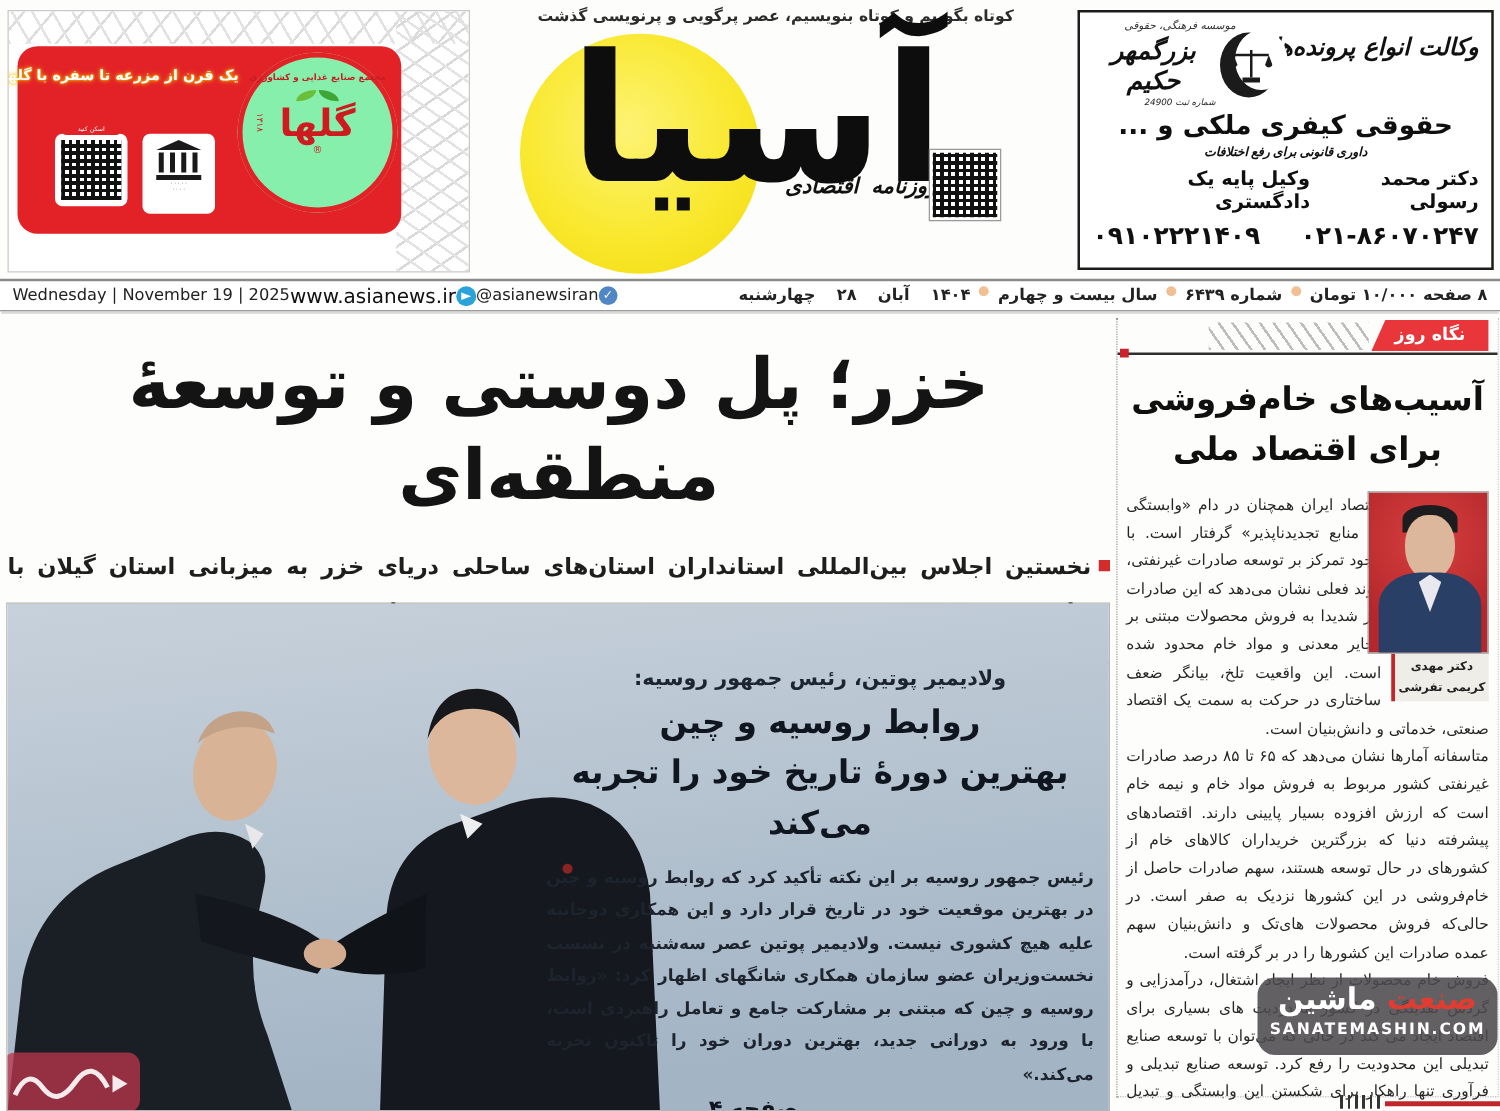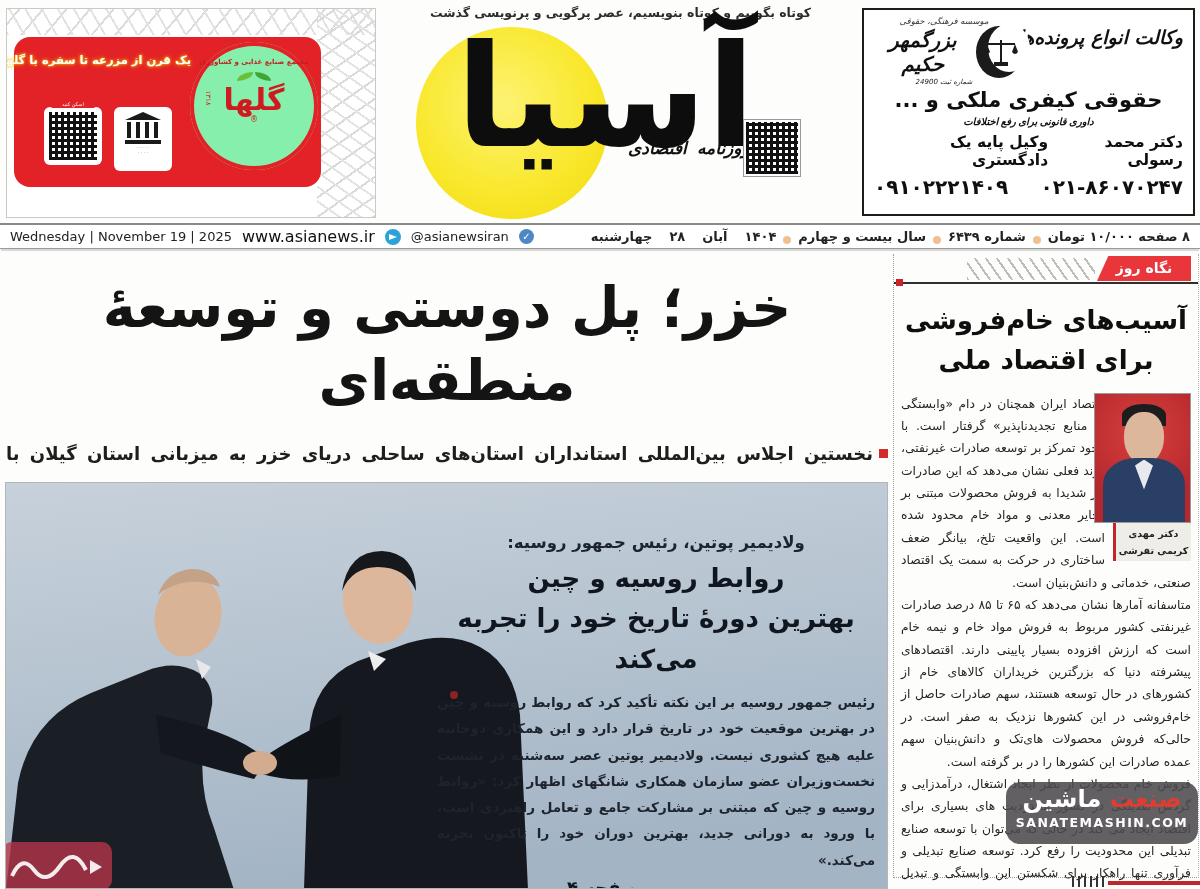--- a/index.html
+++ b/index.html
@@ -54,24 +54,24 @@
   .law-reg{font-size:7px;color:#222;}
   .law-fields{font-size:21px;font-weight:bold;text-align:center;color:#0f0f0f;margin-top:2px;}
   .law-arb{font-family:Liberation Serif, serif;font-style:italic;font-weight:bold;font-size:10px;text-align:center;color:#111;margin-top:4px;}
   .law-row4,.law-row5{display:flex;justify-content:space-between;margin-top:6px;}
   .law-row4 div{font-size:15.5px;font-weight:bold;color:#0f0f0f;}
   .law-row5 div{font-size:20px;font-weight:bold;color:#0f0f0f;letter-spacing:1px;}
 
   
   .dateline{position:absolute;left:0;top:223px;width:1200px;height:26px;border-top:2px solid #8a8a8a;border-bottom:1px solid #9a9a9a;
     box-shadow:0 3px 0 -1px #d8d8d8;background:#fff;display:flex;flex-direction:row-reverse;align-items:center;justify-content:space-between;padding:0 10px;}
-  .dl-fa{display:flex;flex-direction:row-reverse;align-items:flex-end;gap:7px;direction:rtl;font-size:13px;font-weight:bold;color:#222;}
+  .dl-fa{display:flex;flex-direction:row-reverse;align-items:flex-start;gap:7px;direction:rtl;font-size:13px;font-weight:bold;color:#222;}
   .dl-fa .gap{letter-spacing:0;margin-left:10px;}
   .dot{width:8px;height:8px;border-radius:50%;background:#f0c094;display:inline-block;}
-  .dl-en{display:flex;align-items:center;gap:10px;direction:ltr;font-size:13px;color:#222;}
+  .dl-en{display:flex;align-items:center;direction:ltr;font-size:13px;color:#222;}
   .dl-en .site{font-size:16px;color:#111;}
   .tg{width:16px;height:16px;border-radius:50%;background:#2ba3d8;position:relative;display:inline-block;}
   .tg::after{content:"";position:absolute;left:4px;top:5px;border-left:8px solid #fff;border-top:3px solid transparent;border-bottom:3px solid transparent;}
   .verif{width:15px;height:15px;border-radius:50%;background:#4f86c6;color:#fff;font-size:10px;line-height:15px;text-align:center;display:inline-block;}
 
   
   .lead{position:absolute;left:6px;top:254px;width:882px;direction:rtl;}
   .lead-h{font-size:56px;font-weight:bold;color:#141414;text-align:center;line-height:1.3;margin-top:18px;letter-spacing:-1px;}
   .lede{margin-top:18px;font-size:18px;font-weight:bold;color:#1e1e1e;line-height:2.05;}
   .lede-line{text-align:center;}

